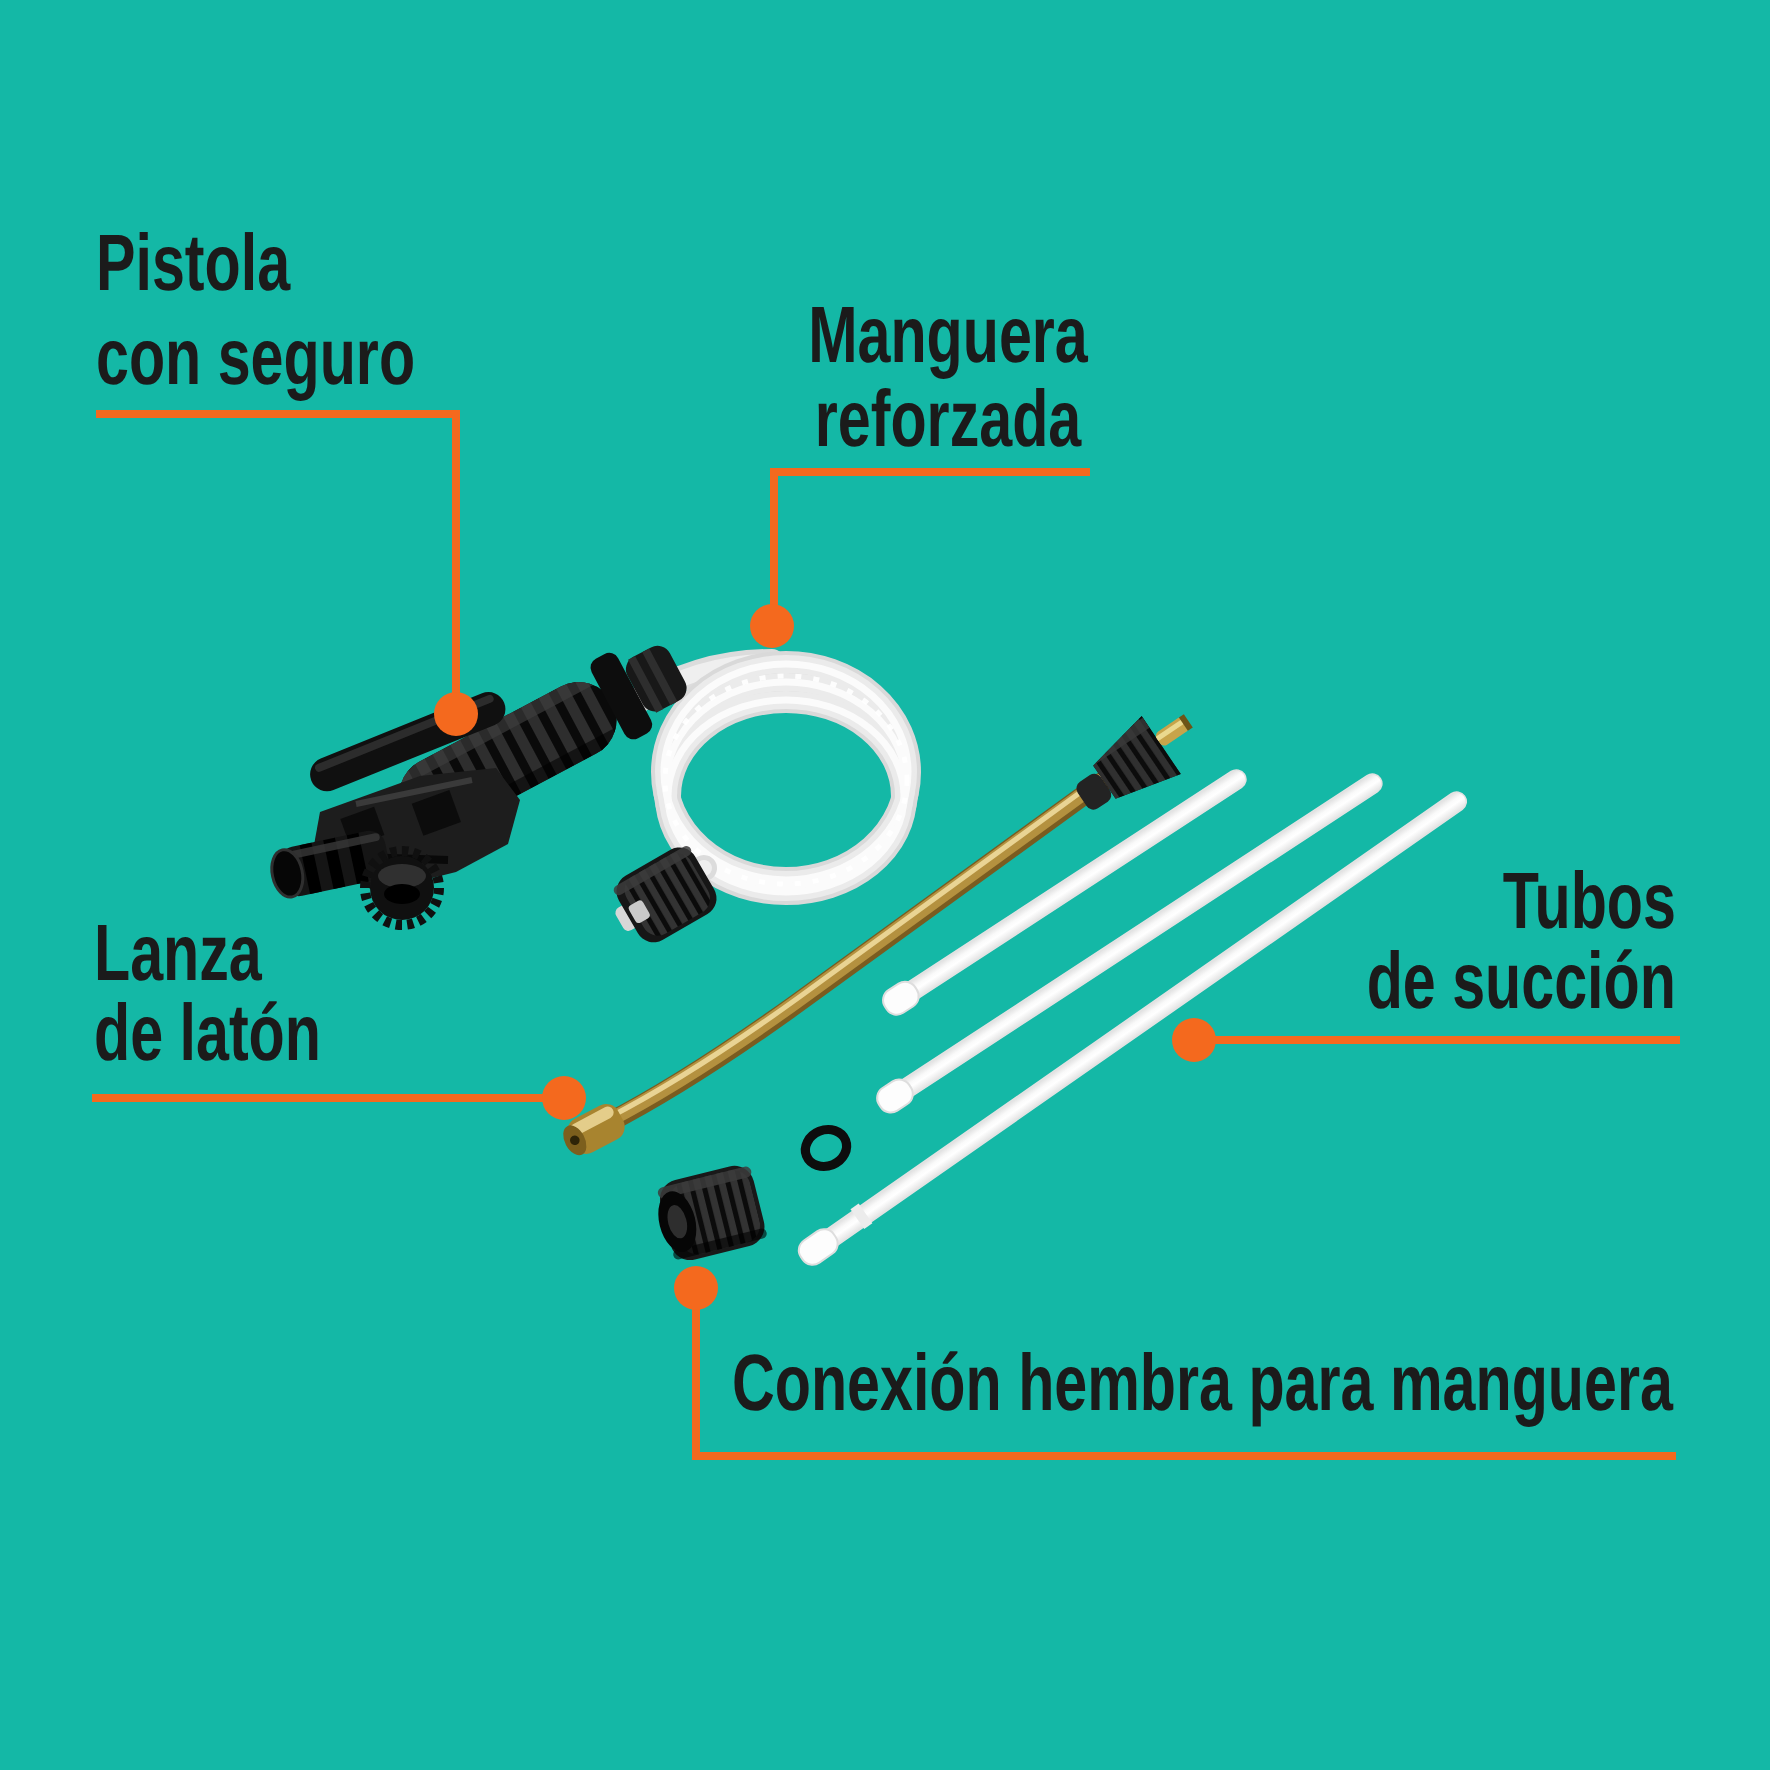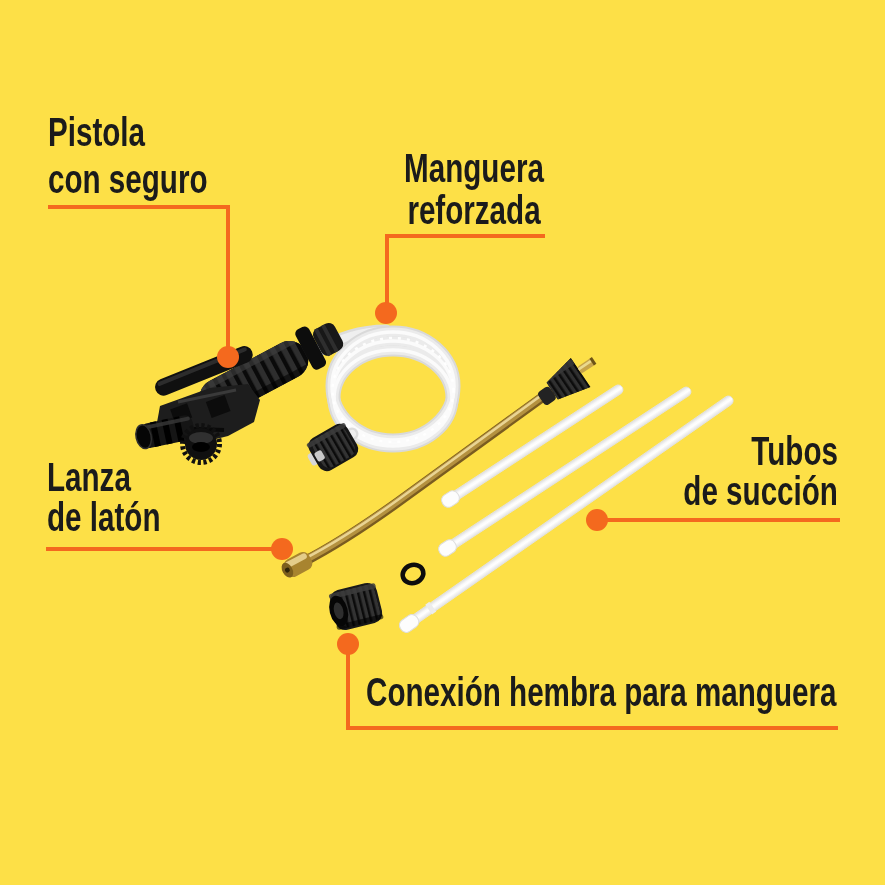--- a/index.html
+++ b/index.html
@@ -3,21 +3,21 @@
 <meta charset="utf-8">
 <style>
   :root{
     --accent:#f4691e;
     --text:#1b1b1b;
   }
   html,body{margin:0;padding:0;background:#ffffff;}
   .stage{
     position:relative;
     width:885px;height:885px;
-    background:#fde047;
+    background:#14b8a6;
     overflow:hidden;
     font-family:"Liberation Sans",sans-serif;
   }
   .art{position:absolute;left:0;top:0;}
   .lbl{
     position:absolute;
     font-weight:700;
     font-size:40px;
     line-height:40px;
     color:var(--text);

